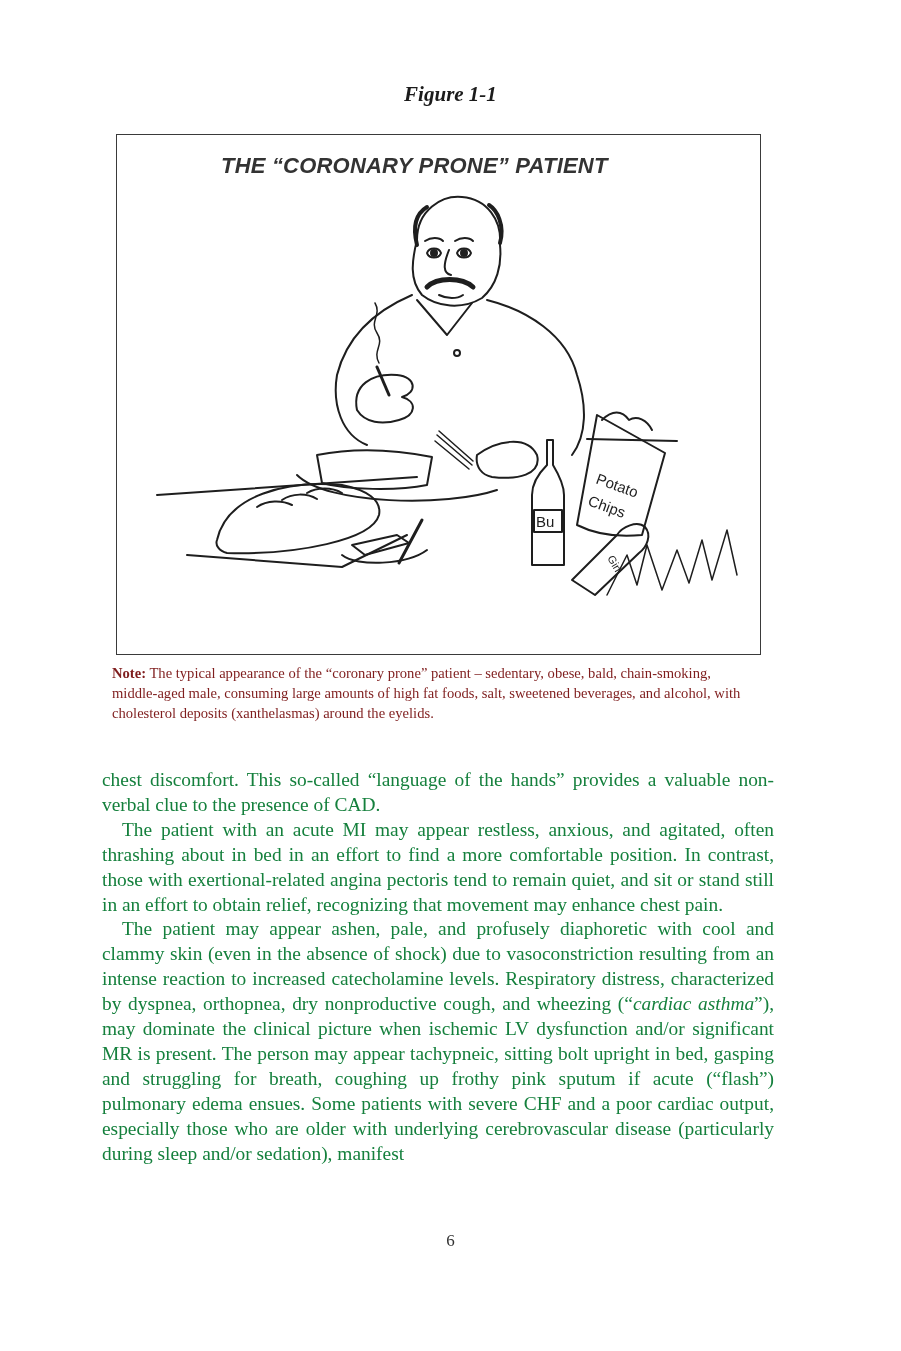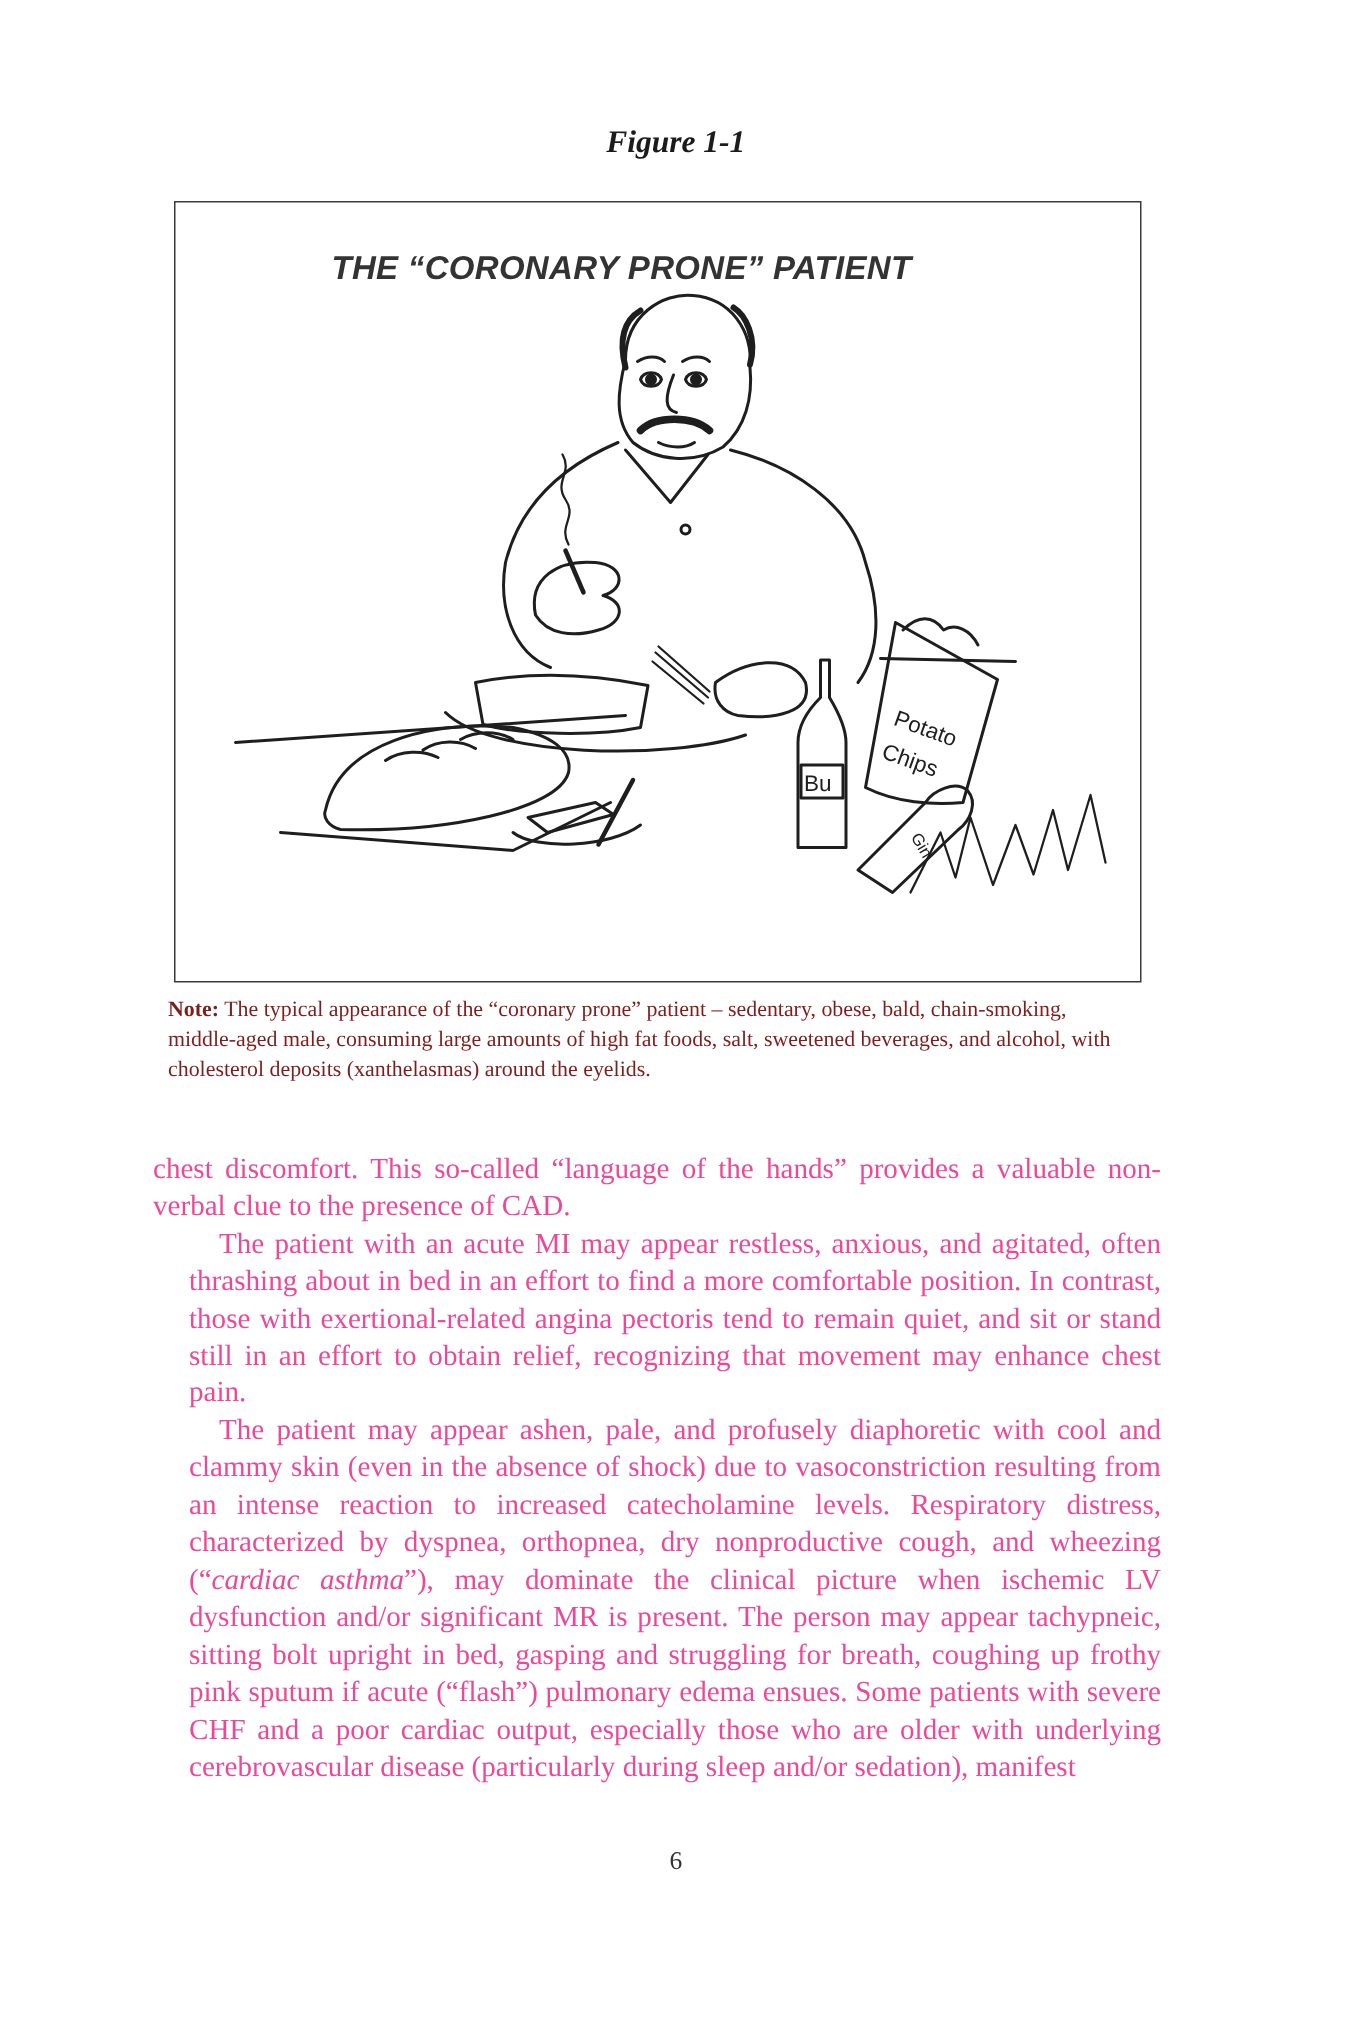--- a/index.html
+++ b/index.html
@@ -7,40 +7,40 @@
     .fig-label {
       position: absolute; top: 82px; left: 0; width: 901px; text-align: center;
       font-family: "Liberation Serif", "DejaVu Serif", serif;
       font-style: italic; font-weight: bold; font-size: 21px; color: #1b1b1b;
     }
     .fig-box {
       position: absolute; left: 116px; top: 134px; width: 645px; height: 521px;
       border: 1.5px solid #3a3a3a; box-sizing: border-box; background: #fff;
     }
     .fig-title {
-      position: absolute; left: 104px; top: 31px; width: 440px;
+      position: absolute; left: 104px; top: 18px; width: 440px;
       font-family: "Liberation Sans", "DejaVu Sans", sans-serif;
       font-style: italic; font-weight: bold; font-size: 22px; letter-spacing: 0.2px;
       color: #333;
     }
     .illustration { position: absolute; left: 0; top: 0; width: 645px; height: 521px; }
     .caption {
       position: absolute; left: 112px; top: 663px; width: 640px;
       font-family: "Liberation Serif", "DejaVu Serif", serif;
       font-size: 14.6px; line-height: 20px; color: #7f1d1d;
     }
     .caption b { font-weight: bold; }
     .body-text {
       position: absolute; left: 102px; top: 768px; width: 672px;
       font-family: "Liberation Serif", "DejaVu Serif", serif;
-      font-size: 19.4px; line-height: 24.9px; color: #ec4899;
+      font-size: 19.4px; line-height: 24.9px; color: #15803d;
       text-align: justify;
     }
     .body-text p { margin: 0; }
-    .body-text p.indent { text-indent: 20px; margin-left: 24px; }
+    .body-text p.indent { text-indent: 20px; }
     .page-num {
       position: absolute; top: 1231px; left: 0; width: 901px; text-align: center;
       font-family: "Liberation Serif", "DejaVu Serif", serif; font-size: 17px; color: #333;
     }
     svg text { font-family: "Liberation Sans", "DejaVu Sans", sans-serif; }
   </style>
 </head>
 <body>
 
 <div class="fig-label">Figure 1-1</div>

